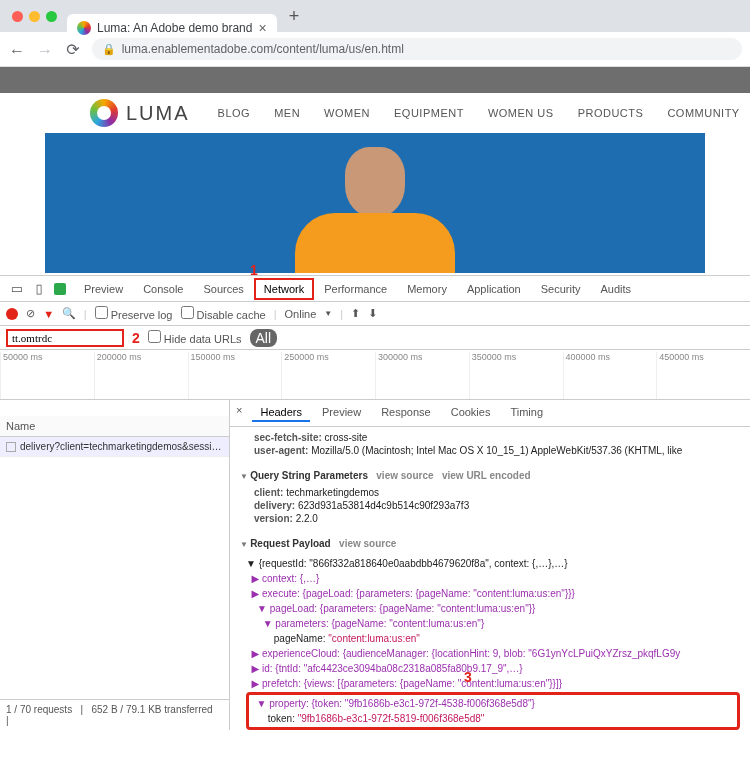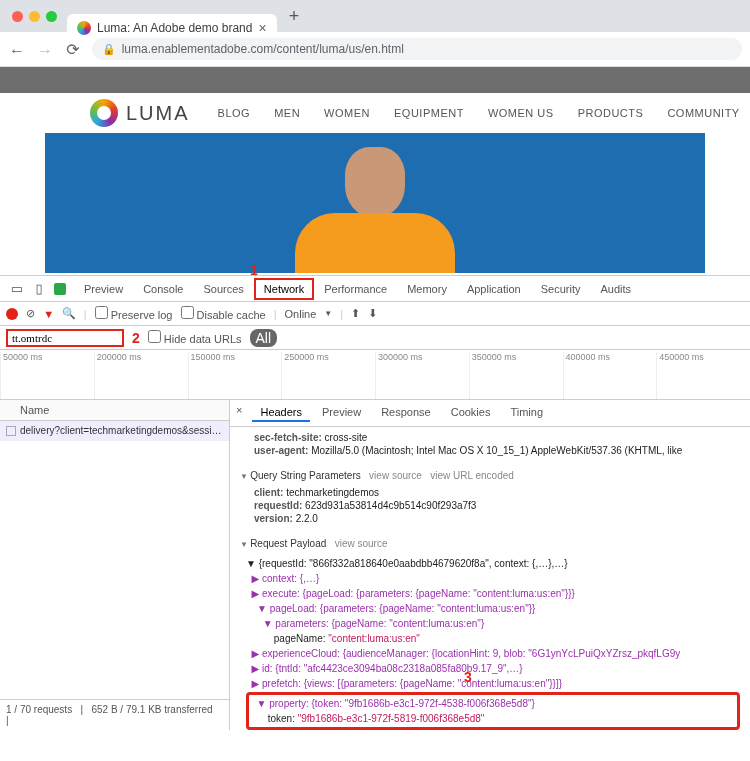--- a/index.html
+++ b/index.html
@@ -52,32 +52,32 @@
   .filterrow { display:flex; align-items:center; gap:8px; border-bottom:1px solid #ccc; padding: 3px 6px; height:24px; color:#555; position:relative;}
   .filterin { width:118px; height:18px; border:2px solid #e2231a; padding: 0 4px; font-size:11px;font-family:Liberation Serif, serif;}
   .pill { background:#666; color:#fff; border-radius:8px; padding:1px 6px; font-size:14px; }
   .types { display:flex; gap:8px; }
 
   .timeline { height: 50px; border-bottom:1px solid #ccc; display:flex; font-size:9px; color:#888; padding-top:2px;}
   .timeline div { flex:1; border-left:1px solid #eee; padding-left:2px;}
 
   .dt-body { display:flex; height: 330px; }
   .reqlist { width:230px; border-right:1px solid #ccc; display:flex; flex-direction:column;}
-  .reqlist-head { border-bottom:1px solid #ccc; padding:4px 20px; color:#555; background:#fafafa;}
+  .reqlist-head { border-bottom:1px solid #ccc; padding:4px 6px; color:#555; background:#fafafa;margin-top:16px;}
   .reqitem { padding:4px 6px; border-bottom:1px solid #eee; background:#eef; font-size:10px; white-space:nowrap; overflow:hidden; text-overflow:ellipsis;}
   .reqitem .box { display:inline-block; width:10px; height:10px; border:1px solid #aaa; margin-right:4px; vertical-align:middle;}
   .status { margin-top:auto; border-top:1px solid #ccc; padding:4px 6px; color:#555; font-size:10px;}
 
   .detail { flex:1; overflow:auto; font-family: Menlo, Consolas, monospace; font-size: 10px; color:#222;}
   .detail-tabs { display:flex; gap:4px; padding:4px 4px; border-bottom:1px solid #ccc; font-family:-apple-system; font-size:11px; color:#555;}
   .detail-tabs .close { padding: 0 6px 0 2px; }
   .dtab { padding: 2px 8px;}
   .dtab.active { color:#000; border-bottom:2px solid #1a73e8;}
   .section { padding: 4px 10px; }
-  .sec-title { font-weight:400; color:#333; padding: 5px 0; cursor: pointer;}
+  .sec-title { font-weight:700; color:#333; padding: 5px 0; cursor: pointer;}
   .sec-title::before { content:"▼ "; font-size:8px; color:#777;}
   .kv { padding: 1px 0 1px 14px; }
   .k { font-weight:700; color:#555;}
   .link { color:#888;}
   .tree { padding: 2px 0 2px 6px; line-height: 1.5; }
   .tree .row { white-space: pre; }
   .caret { color:#777;}
   .pname { color:#9b2fae;}
   .pstr  { color:#c2185b;}
   .highlight { border:3px solid #e2231a; border-radius:4px; display:block; padding:1px 2px; margin:1px 0; }
@@ -209,21 +209,21 @@
       </div>
 
       <div class="section">
         <div class="kv"><span class="k">sec-fetch-site:</span><span> cross-site</span></div>
         <div class="kv"><span class="k">user-agent:</span><span> Mozilla/5.0 (Macintosh; Intel Mac OS X 10_15_1) AppleWebKit/537.36 (KHTML, like</span></div>
       </div>
 
       <div class="section">
         <div class="sec-title"><span>Query String Parameters</span> &nbsp; <span class="link">view source</span> &nbsp; <span class="link">view URL encoded</span></div>
         <div class="kv"><span class="k">client:</span><span> techmarketingdemos</span></div>
-        <div class="kv"><span class="k">requestId:</span><span> 623d931a53814d4c9b514c90f293a7f3</span></div>
+        <div class="kv"><span class="k">delivery:</span><span> 623d931a53814d4c9b514c90f293a7f3</span></div>
         <div class="kv"><span class="k">version:</span><span> 2.2.0</span></div>
       </div>
 
       <div class="section">
         <div class="sec-title"><span>Request Payload</span> &nbsp; <span class="link">view source</span></div>
         <div class="tree">
           <div class="row">▼ {requestId: "866f332a818640e0aabdbb4679620f8a", context: {,…},…}</div>
           <div class="row"><span class="caret"></span><span class="pname">  ▶ context: {,…}</span></div>
           <div class="row"><span class="pname">  ▶ execute: {pageLoad: {parameters: {pageName: "content:luma:us:en"}}}</span></div>
           <div class="row"><span class="pname">    ▼ pageLoad: {parameters: {pageName: "content:luma:us:en"}}</span></div>

